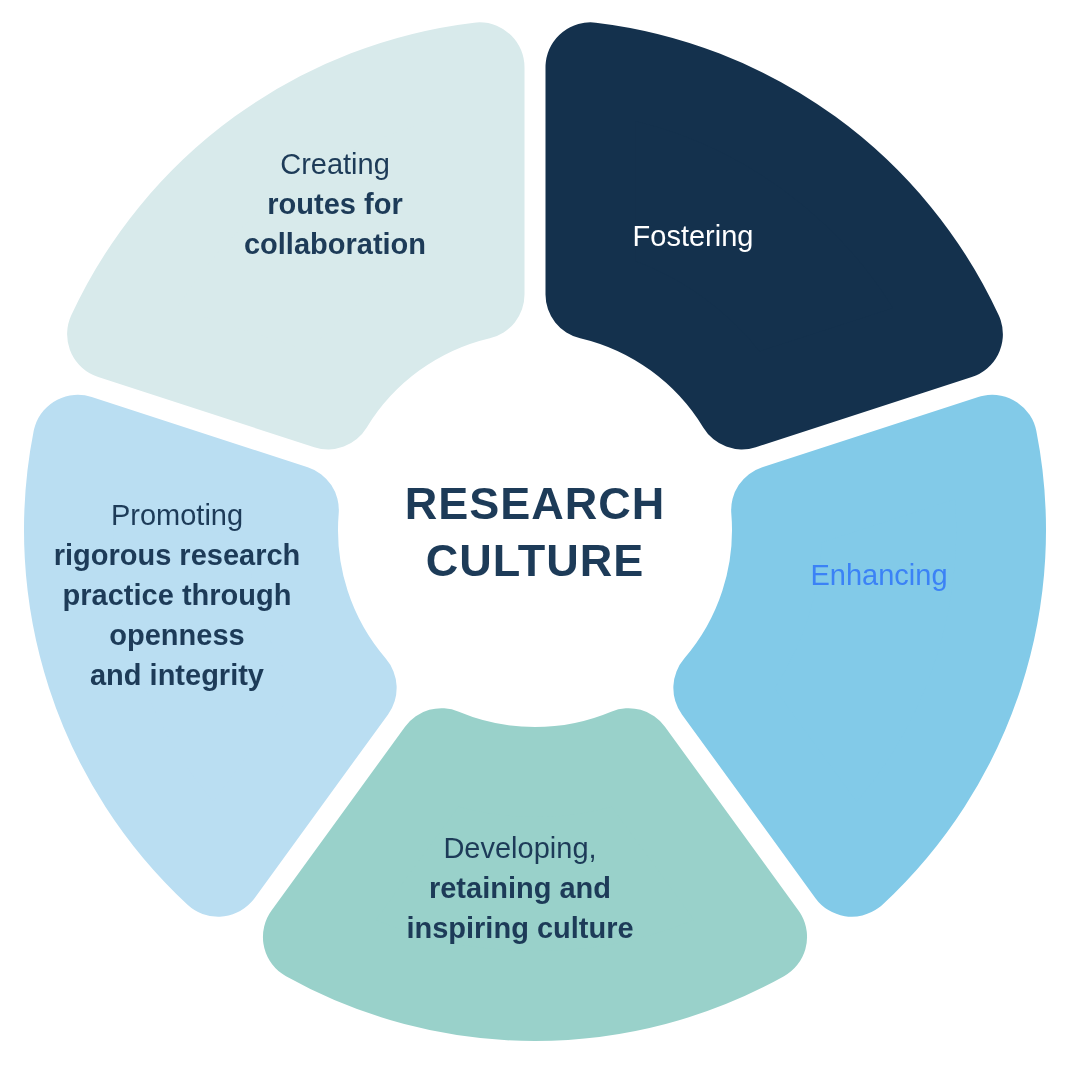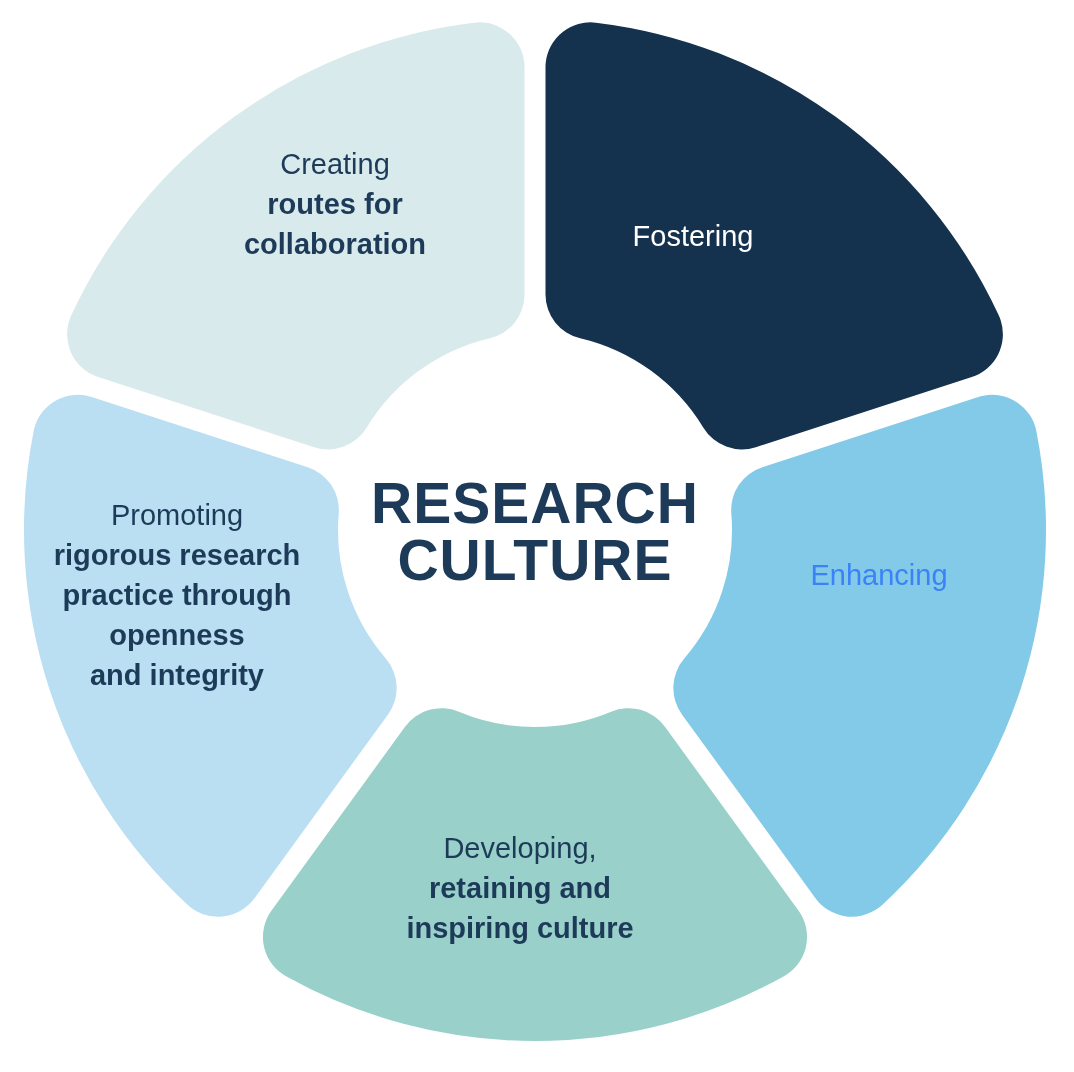--- a/index.html
+++ b/index.html
@@ -34,21 +34,21 @@
   }
   .seg-label .seg-body {
     font-weight: 700;
     white-space: pre-line;
   }
   .center-title {
     position: absolute;
     width: 360px;
     transform: translate(-50%, -50%);
     text-align: center;
-    font-size: 57px;
+    font-size: 45px;
     line-height: 57px;
     font-weight: 700;
     letter-spacing: 1px;
     color: #1d3b58;
     white-space: pre-line;
   }
 </style>
 </head>
 <body>
 

